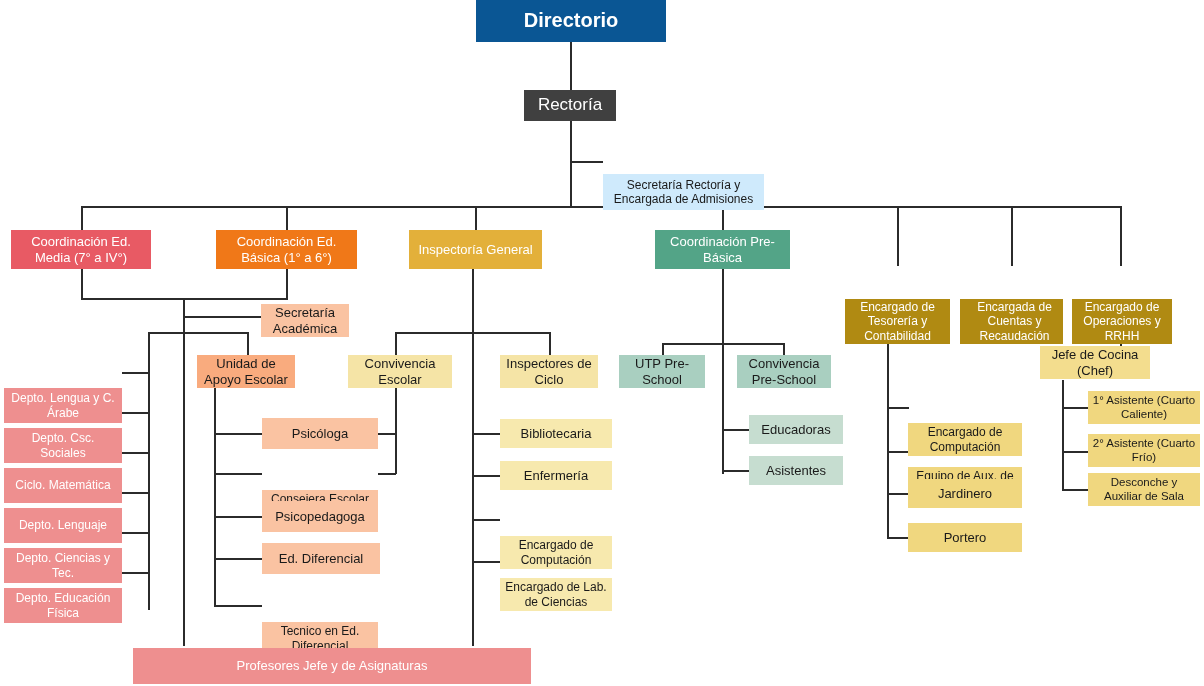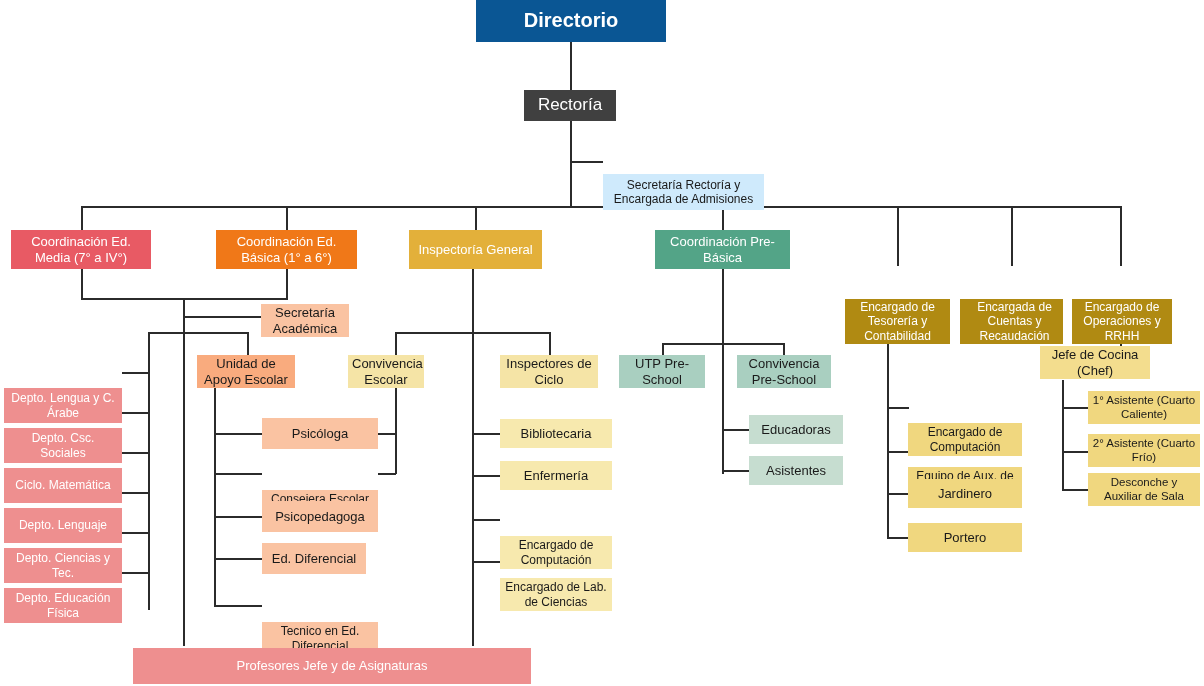--- a/index.html
+++ b/index.html
@@ -207,28 +207,28 @@
 
   <div class="node t-peach fs13" style="left:262px;top:418px;width:116px;height:31px;">
     <span>Psicóloga</span>
   </div>
   <div class="node t-peach fs12" style="left:262px;top:457px;width:116px;height:33px;">
     <span>Consejera Escolar (Orientadora)</span>
   </div>
   <div class="node t-peach fs13" style="left:262px;top:501px;width:116px;height:31px;">
     <span>Psicopedagoga</span>
   </div>
-  <div class="node t-peach fs13" style="left:262px;top:543px;width:104px;height:31px;">
+  <div class="node t-peach fs13" style="left:262px;top:543px;width:118px;height:31px;">
     <span>Ed. Diferencial</span>
   </div>
   <div class="node t-peach fs12" style="left:262px;top:589px;width:116px;height:33px;">
     <span>Tecnico en Ed. Diferencial</span>
   </div>
 
-  <div class="node t-cream fs13" style="left:348px;top:355px;width:76px;height:33px;">
+  <div class="node t-cream fs13" style="left:348px;top:355px;width:104px;height:33px;">
     <span>Convivencia Escolar</span>
   </div>
   <div class="node t-cream fs13" style="left:500px;top:355px;width:98px;height:33px;">
     <span>Inspectores de Ciclo</span>
   </div>
 
   <div class="node t-cream2 fs13" style="left:500px;top:419px;width:112px;height:29px;">
     <span>Bibliotecaria</span>
   </div>
   <div class="node t-cream2 fs13" style="left:500px;top:461px;width:112px;height:29px;">

